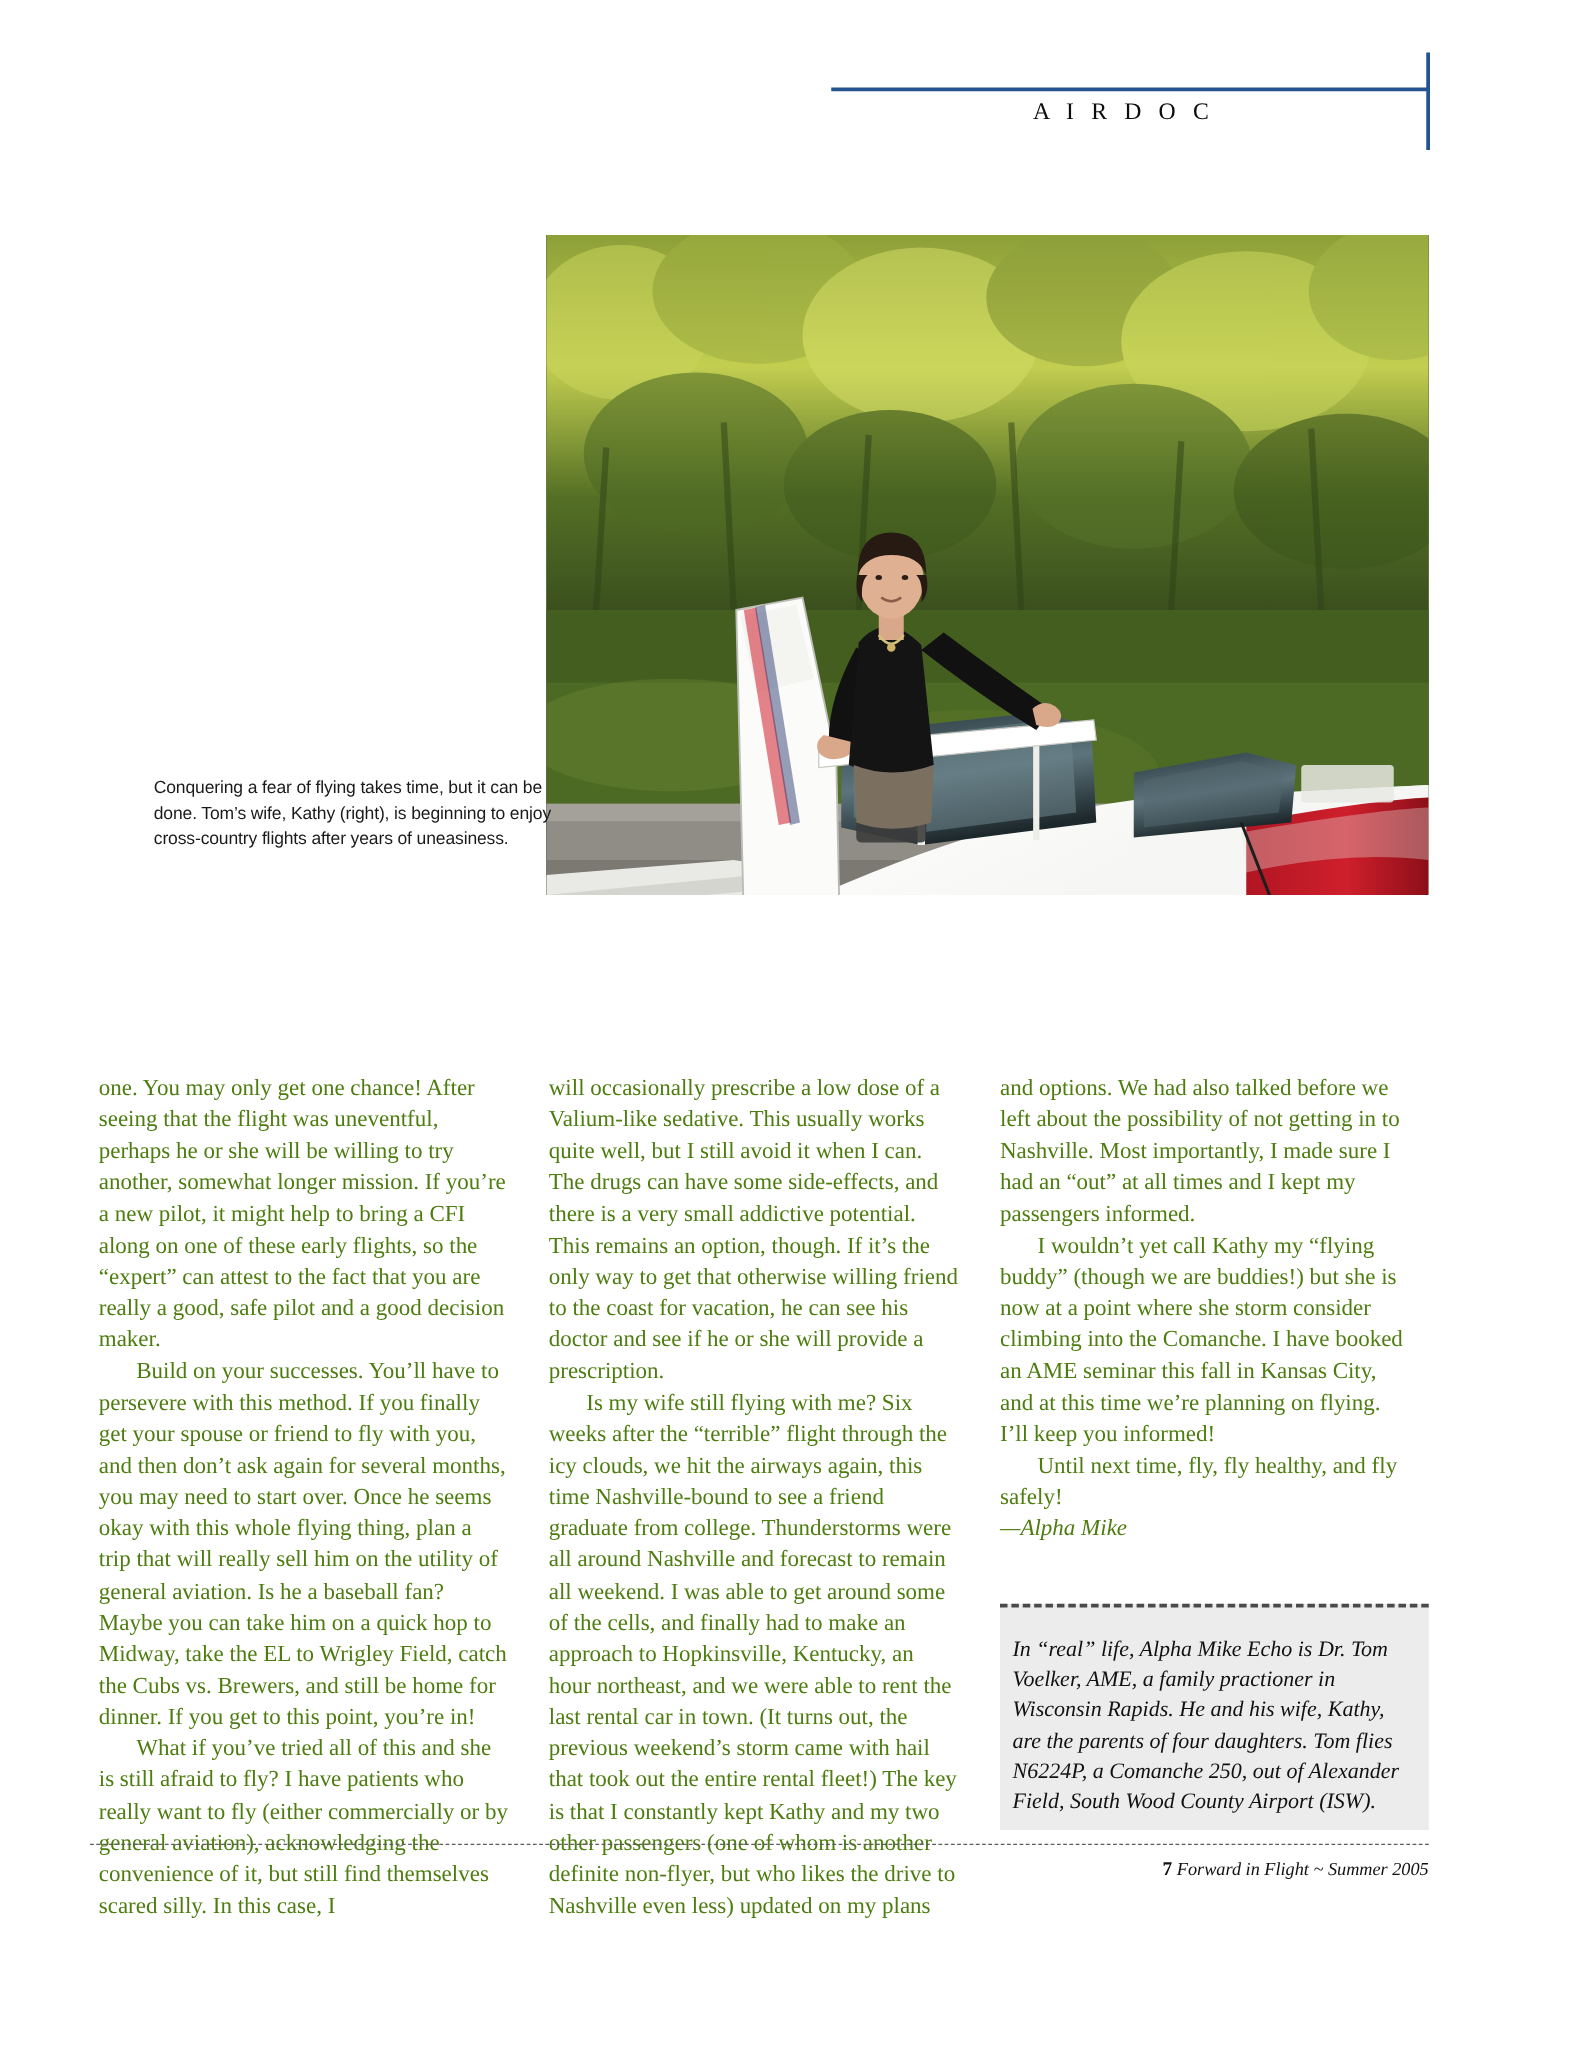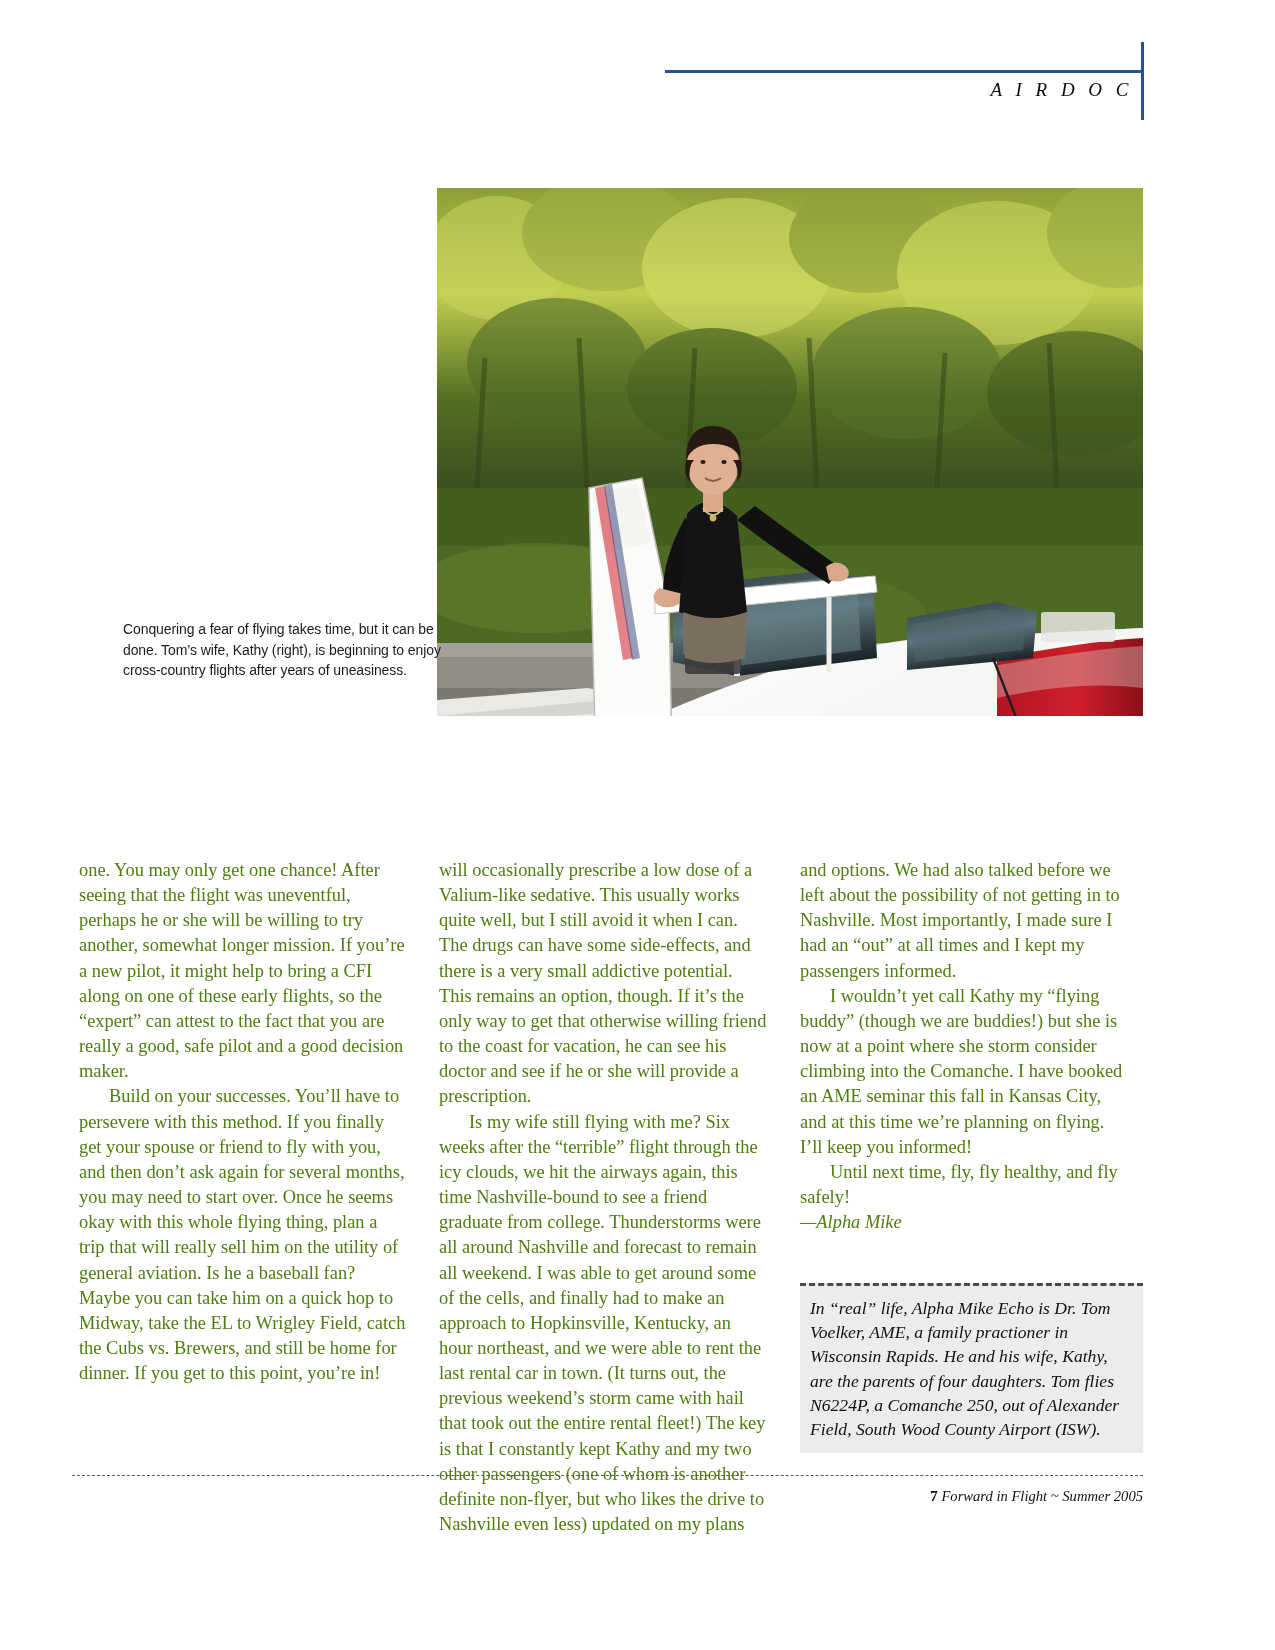--- a/index.html
+++ b/index.html
@@ -34,26 +34,25 @@
     top: 42px;
     width: 3px;
     height: 78px;
     background: #24548f;
   }
   .header-title {
     position: absolute;
     left: 665px;
     top: 79px;
     width: 468px;
-    text-align: right;
+    text-align: center;
     font-family: "Liberation Serif", "DejaVu Serif", serif;
     font-size: 19px;
     letter-spacing: 4.5px;
     color: #0d0d0d;
-    font-style: italic;
   }
 
   
   .photo-figure {
     position: absolute;
     left: 437px;
     top: 188px;
     width: 706px;
     height: 528px;
   }
@@ -107,21 +106,21 @@
     text-align: left;
     font-style: italic;
   }
 
   
   .bio-box {
     position: absolute;
     left: 800px;
     top: 1283px;
     width: 343px;
-    padding: 10px 10px 12px 10px;
+    padding: 21px 10px 12px 10px;
     background: #ececec;
     border-top: 3px dashed #4a4a4a;
     font-style: italic;
     font-size: 17.6px;
     line-height: 24.2px;
     color: #111111;
   }
   .bio-box p { margin: 0; }
 
   
@@ -310,20 +309,21 @@
   </div>
 </figure>
 
 <div class="photo-caption">Conquering a fear of flying takes time, but it can be done. Tom’s wife, Kathy (right), is beginning to enjoy cross-country flights after years of uneasiness.</div>
 
 <div class="columns">
 
   <div class="col col-1">
     <p>one. You may only get one chance! After seeing that the flight was uneventful, perhaps he or she will be willing to try another, somewhat longer mission. If you’re a new pilot, it might help to bring a CFI along on one of these early flights, so the “expert” can attest to the fact that you are really a good, safe pilot and a good decision maker.</p>
     <p class="indent">Build on your successes. You’ll have to persevere with this method. If you finally get your spouse or friend to fly with you, and then don’t ask again for several months, you may need to start over. Once he seems okay with this whole flying thing, plan a trip that will really sell him on the utility of general aviation. Is he a baseball fan? Maybe you can take him on a quick hop to Midway, take the EL to Wrigley Field, catch the Cubs vs. Brewers, and still be home for dinner. If you get to this point, you’re in!</p>
+    <p class="indent">What if you’ve tried all of this and she is still afraid to fly? I have patients who really want to fly (either commercially or by general aviation), acknowledging the convenience of it, but still find themselves scared silly. In this case, I</p>
   </div>
 
   <div class="col col-2">
     <p>will occasionally prescribe a low dose of a Valium-like sedative. This usually works quite well, but I still avoid it when I can. The drugs can have some side-effects, and there is a very small addictive potential. This remains an option, though. If it’s the only way to get that otherwise willing friend to the coast for vacation, he can see his doctor and see if he or she will provide a prescription.</p>
     <p class="indent">Is my wife still flying with me? Six weeks after the “terrible” flight through the icy clouds, we hit the airways again, this time Nashville-bound to see a friend graduate from college. Thunderstorms were all around Nashville and forecast to remain all weekend. I was able to get around some of the cells, and finally had to make an approach to Hopkinsville, Kentucky, an hour northeast, and we were able to rent the last rental car in town. (It turns out, the previous weekend’s storm came with hail that took out the entire rental fleet!) The key is that I constantly kept Kathy and my two other passengers (one of whom is another definite non-flyer, but who likes the drive to Nashville even less) updated on my plans</p>
   </div>
 
   <div class="col col-3">
     <p>and options. We had also talked before we left about the possibility of not getting in to Nashville. Most importantly, I made sure I had an “out” at all times and I kept my passengers informed.</p>
     <p class="indent">I wouldn’t yet call Kathy my “flying buddy” (though we are buddies!) but she is now at a point where she storm consider climbing into the Comanche. I have booked an AME seminar this fall in Kansas City, and at this time we’re planning on flying. I’ll keep you informed!</p>

